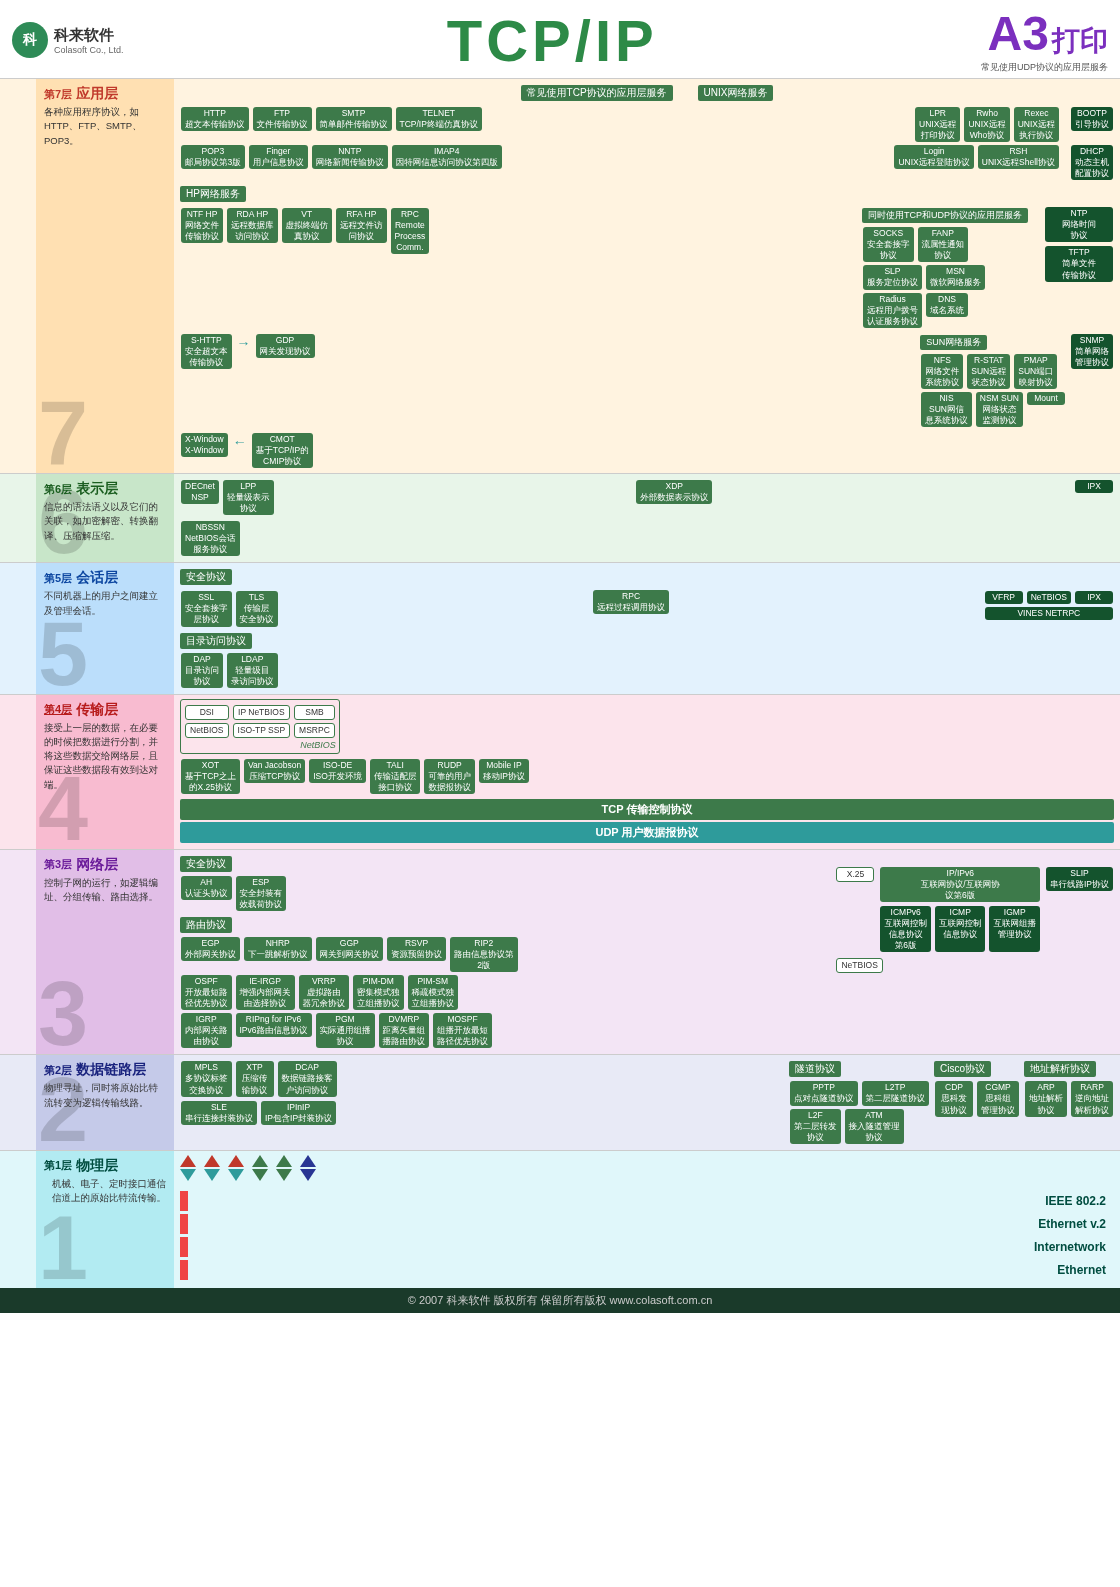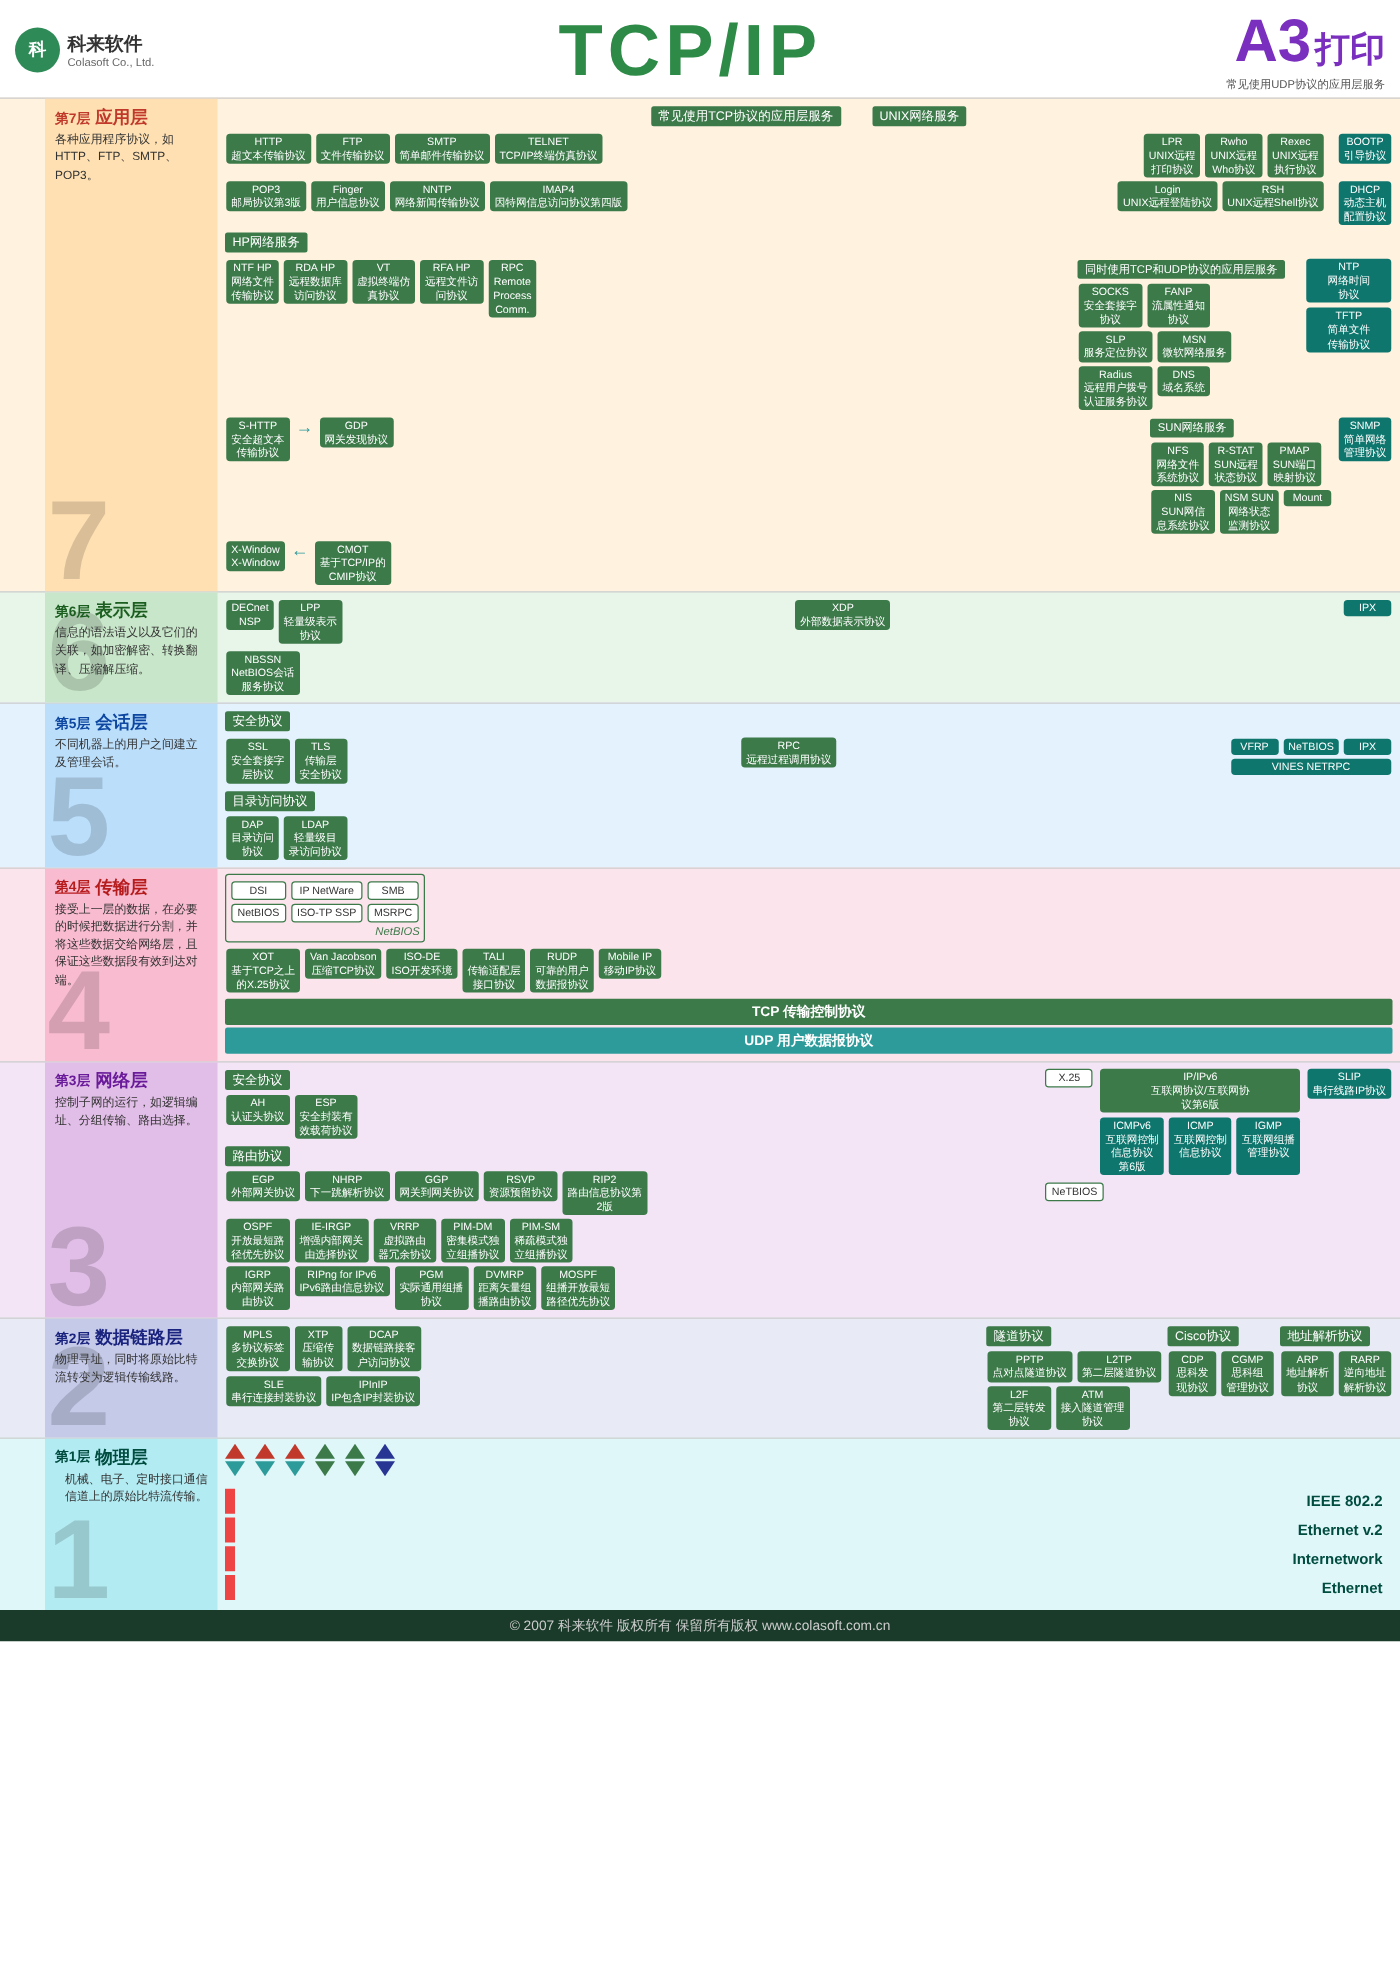--- a/index.html
+++ b/index.html
@@ -125,21 +125,21 @@
       border-radius: 3px;
       padding: 1px 4px;
       font-size: 8.5px;
       text-align: center;
       line-height: 1.3;
       margin: 1px;
       vertical-align: top;
       min-width: 38px;
     }
     .pb.g { background: #3d7a4a; }
-    .pb.tl { background: #0f766e; }
+    .pb.tl { background: #14532d; }
     .pb.wh { background: #fff; color: #333; border: 1px solid #3d7a4a; }
 
     .section-bar {
       background: #3d7a4a;
       color: #fff;
       font-size: 10px;
       padding: 1px 6px;
       border-radius: 2px;
       display: inline-block;
       margin: 2px 0;
@@ -417,21 +417,21 @@
     <div class="right-content">
 
       <div style="display:flex; align-items:flex-start; gap:4px; margin-bottom:4px;">
         <div style="border:1px solid #3d7a4a; border-radius:3px; padding:3px; display:inline-block;">
           <div class="flex-row">
             <div style="display:flex; flex-direction:column; gap:1px;">
               <span class="pb wh">DSI</span>
               <span class="pb wh">NetBIOS</span>
             </div>
             <div style="display:flex; flex-direction:column; gap:1px;">
-              <span class="pb wh">IP NetWare</span>
+              <span class="pb wh">IP NeTBIOS</span>
               <span class="pb wh">ISO-TP SSP</span>
             </div>
             <div style="display:flex; flex-direction:column; gap:1px;">
               <span class="pb wh">SMB</span>
               <span class="pb wh">MSRPC</span>
             </div>
           </div>
           <div style="text-align:right; font-size:9px; color:#3d7a4a; font-style:italic; margin-top:1px;">NetBIOS</div>
         </div>
       </div>
@@ -488,21 +488,21 @@
           </div>
           <div class="flex-row">
             <span class="pb g">IGRP<br>内部网关路<br>由协议</span>
             <span class="pb g">RIPng for IPv6<br>IPv6路由信息协议</span>
             <span class="pb g">PGM<br>实际通用组播<br>协议</span>
             <span class="pb g">DVMRP<br>距离矢量组<br>播路由协议</span>
             <span class="pb g">MOSPF<br>组播开放最短<br>路径优先协议</span>
           </div>
         </div>
 
-        <div style="min-width:220px;">
+        <div style="min-width:220px;margin-top:12px;">
           <div style="display:flex; gap:4px; align-items:flex-start;">
             <span class="pb wh">X.25</span>
             <div style="display:flex; flex-direction:column; gap:2px;">
               <span class="pb g">IP/IPv6<br>互联网协议/互联网协<br>议第6版</span>
               <div style="display:flex; gap:2px;">
                 <span class="pb tl">ICMPv6<br>互联网控制<br>信息协议<br>第6版</span>
                 <span class="pb tl">ICMP<br>互联网控制<br>信息协议</span>
                 <span class="pb tl">IGMP<br>互联网组播<br>管理协议</span>
               </div>
             </div>

